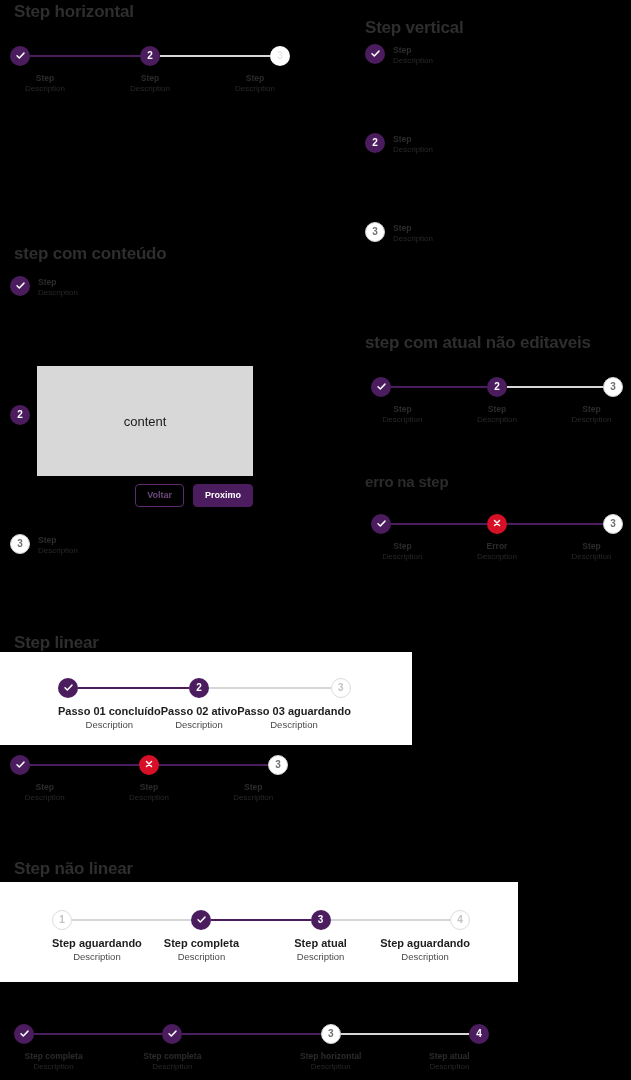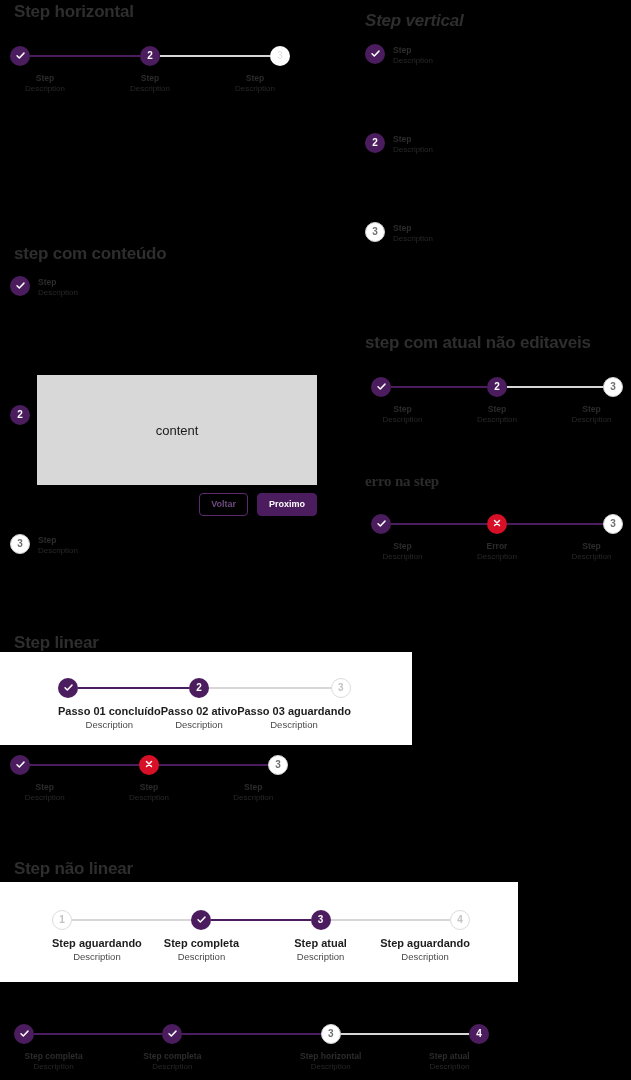--- a/index.html
+++ b/index.html
@@ -13,21 +13,21 @@
 
   
   .heading {
     position: absolute;
     font-size: 17px;
     font-weight: bold;
     color: #2e2e2e;
     letter-spacing: -0.2px;
     white-space: nowrap;
   }
-  .heading.sm { font-size: 14px; font-weight: bold; color: #2b2b2b; font-family: Liberation Serif, serif; }
+  .heading.sm { font-size: 14px; font-weight: bold; color: #2b2b2b; }
 
   
   .stepper { position: absolute; }
 
   
   .h-steps { display: flex; align-items: flex-start; }
   .h-step { position: relative; display: flex; flex-direction: column; align-items: center; }
   .h-step .railrow { display: flex; align-items: center; height: 24px; }
 
   .circle {
@@ -124,21 +124,21 @@
             </span>
           </div>
           <div class="labels">
             <div class="lbl">Step</div>
             <div class="desc">Description</div>
           </div>
         </div>
       </div>
   </div>
 
-  <div class="heading" style="left:365px; top:11px;font-style:italic;">Step vertical</div>
+  <div class="heading" style="left:365px; top:18px;">Step vertical</div>
   <div class="stepper" style="left:365px; top:44px; height:200px;">
     <div class="v-steps" id="sv" style="height:200px;">
         <div class="v-step" style="flex:1 1 auto;">
           <div class="v-col">
             <span class="circle done">
               <span><svg width="11" height="11" viewBox="0 0 12 12" aria-hidden="true">
                   <path d="M2.2 6.2 L4.7 8.7 L9.8 3.4" fill="none" stroke="#fff" stroke-width="1.6" stroke-linecap="round" stroke-linejoin="round"></path>
                 </svg></span>
             </span>
             <span class="v-connector on"></span>
@@ -209,21 +209,21 @@
               <span>3</span>
             </span>
           </div>
           <div class="v-text">
             <div class="lbl">Step</div>
             <div class="desc">Description</div>
           </div>
         </div>
       </div>
   </div>
-  <div style="position:absolute; left:37px; top:375px; width:280px;">
+  <div style="position:absolute; left:37px; top:366px; width:216px;">
     <div class="content-box" style="height:110px;">content</div>
     <div class="btn-row">
       <button class="btn outline">Voltar</button>
       <button class="btn filled">Proximo</button>
     </div>
   </div>
 
   <div class="heading" style="left:365px; top:333px;">step com atual não editaveis</div>
   <div class="stepper" style="left:371px; top:375px; width:252px;">
     <div class="h-steps" id="sne">

